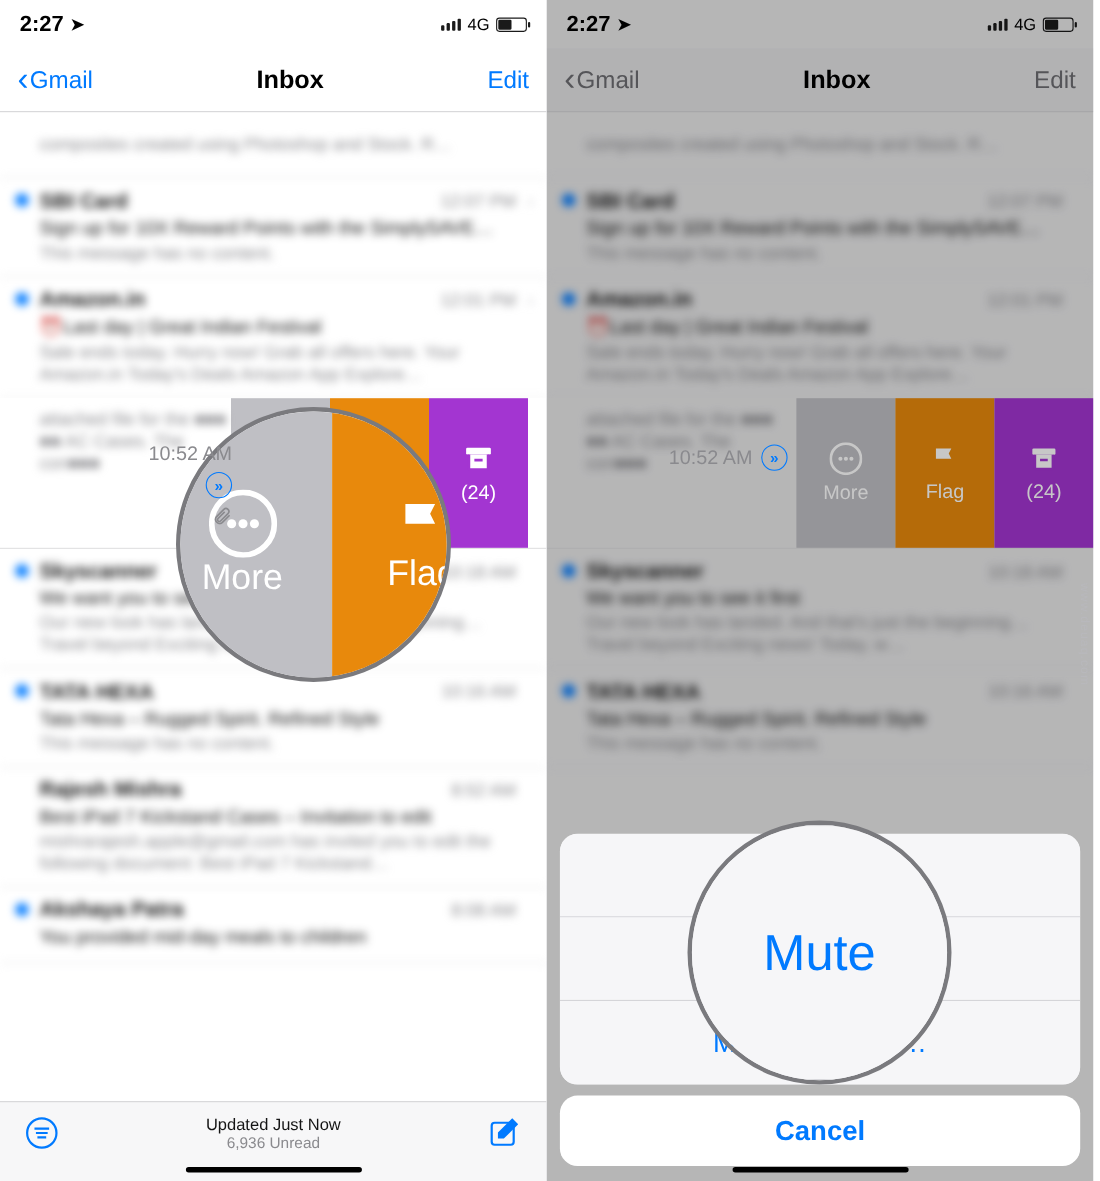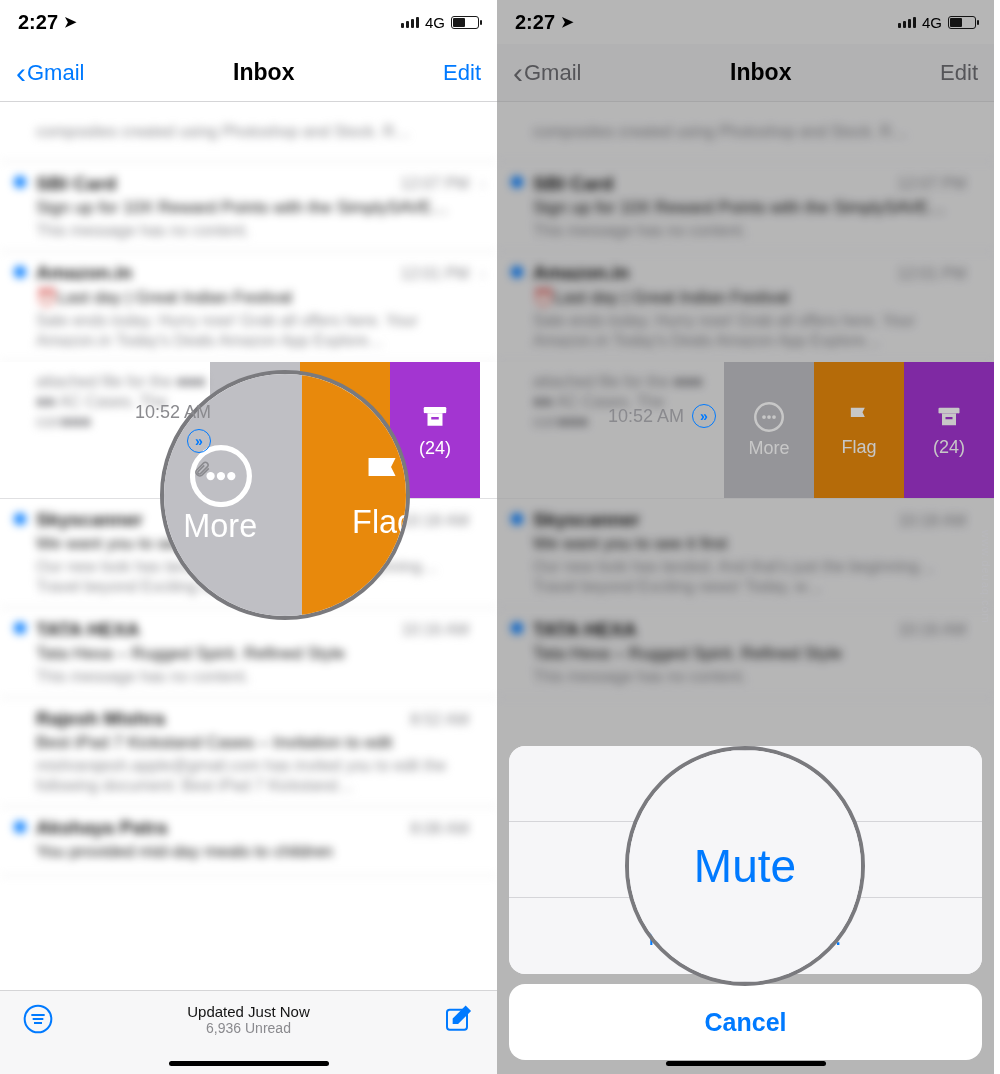--- a/index.html
+++ b/index.html
@@ -140,21 +140,21 @@
   }
   .act.more { background: #bfbfc4; }
   .act.flag { background: #E8890C; }
   .act.arch { background: #A335D1; }
   .act svg { margin-bottom: 6px; }
 
   
   .toolbar {
     position: absolute;
     left: 0; right: 0; bottom: 0;
-    height: 84px;
+    height: 73px;
     background: #f7f7f8;
     border-top: 1px solid #d5d5d7;
     display: flex;
     align-items: flex-start;
     justify-content: space-between;
     padding: 12px 22px 0;
   }
   .toolbar .status { text-align: center; flex: 1; }
   .toolbar .status .line1 { font-size: 15px; color: #141414; }
   .toolbar .status .line2 { font-size: 14px; color: #8a8a8e; }
@@ -215,21 +215,21 @@
     font-size: 25px;
     color: #007AFF;
     border-bottom: 1px solid #d5d5d9;
     background: #f6f6f8;
   }
   .sheet-item:last-child { border-bottom: none; }
   .sheet-item.lg { font-size: 38px; font-weight: 400; }
   .cancel {
     background: #fff;
     border-radius: 16px;
-    height: 76px;
+    height: 64px;
     display: flex; align-items: center; justify-content: center;
     color: #007AFF; font-size: 25px; font-weight: 600;
   }
 
   .zoom-mute {
     left: 150px;
     bottom: 106px;
     top: auto;
     width: 240px; height: 240px;
     background: transparent;

